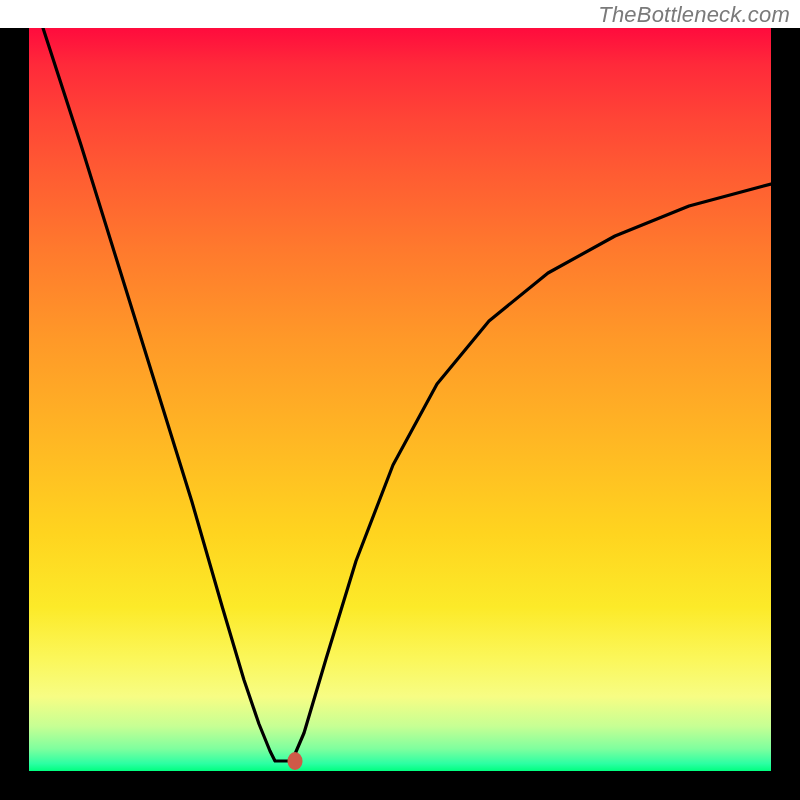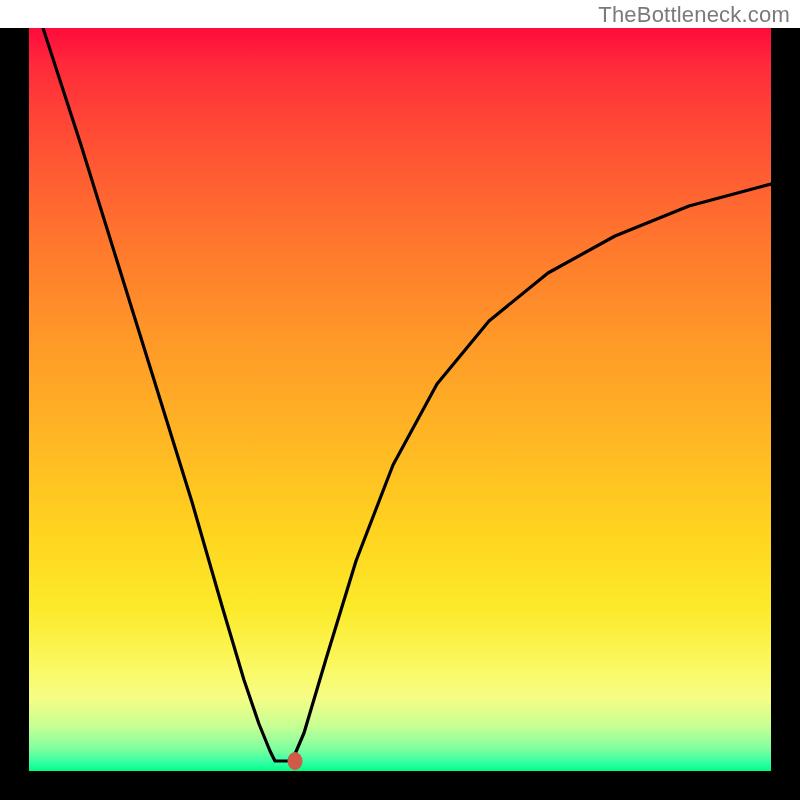--- a/index.html
+++ b/index.html
@@ -7,20 +7,21 @@
     padding: 0;
     width: 800px;
     height: 800px;
     background: #ffffff;
     font-family: Arial, Helvetica, sans-serif;
   }
   .container {
     position: relative;
     width: 800px;
     height: 800px;
+    font-style: italic;
   }
   .watermark {
     position: absolute;
     top: 2px;
     right: 10px;
     color: #7a7a7a;
     font-size: 22px;
     font-weight: 400;
     letter-spacing: 0.2px;
     z-index: 10;

